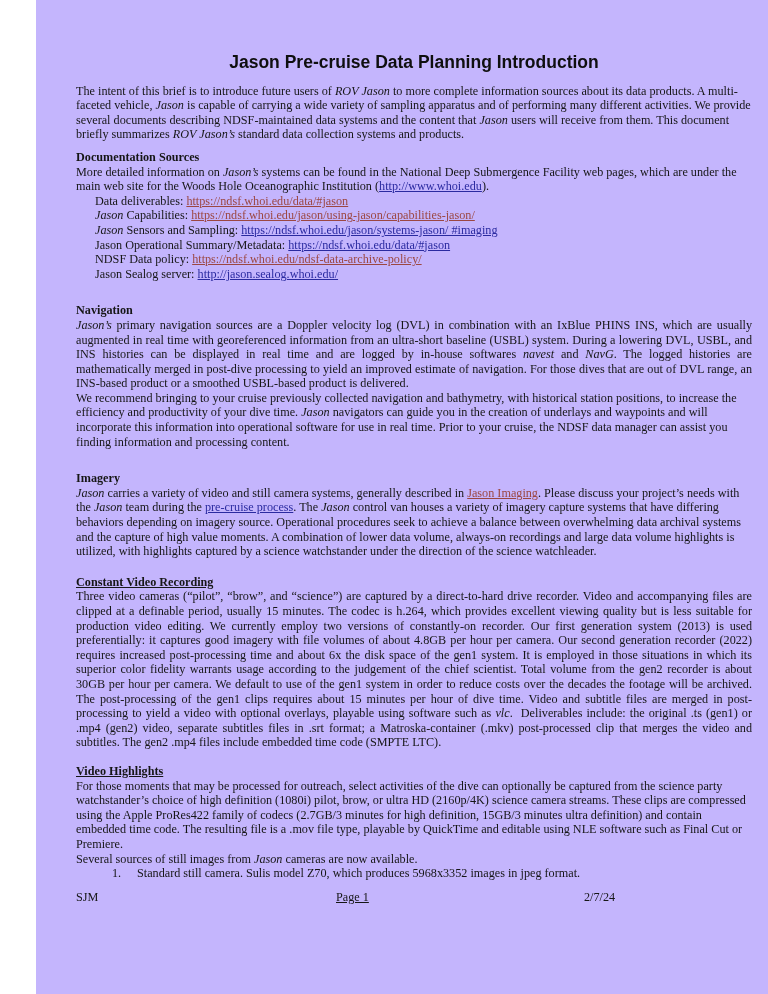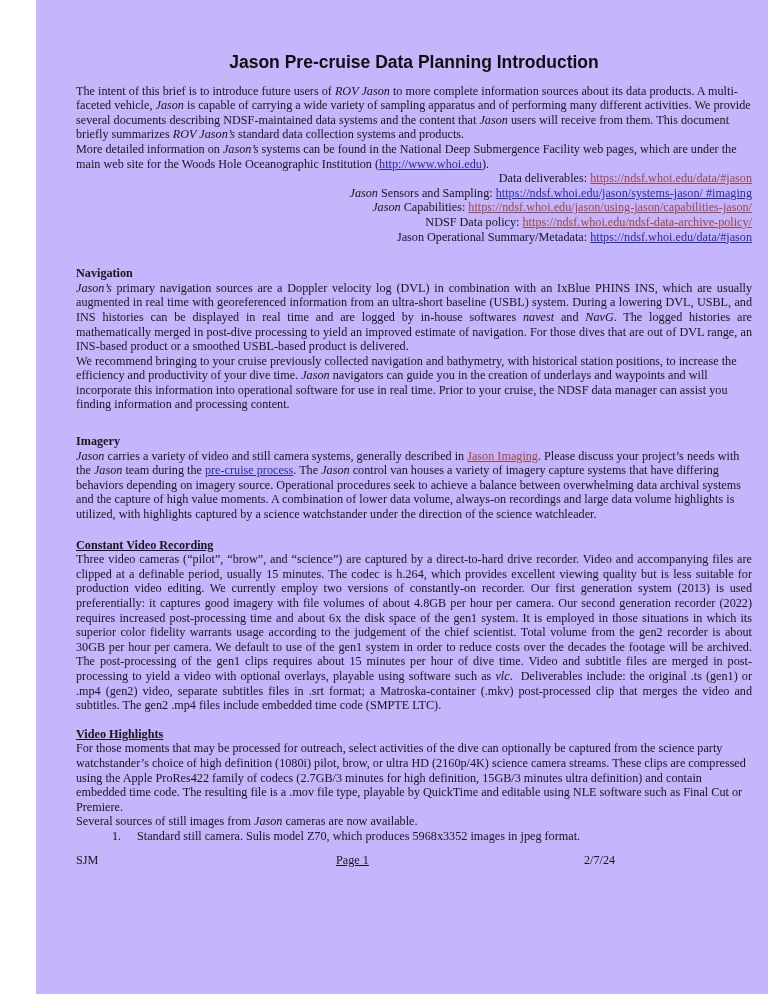--- a/index.html
+++ b/index.html
@@ -21,48 +21,50 @@
     font-size:17.5px;
     font-weight:700;
     text-align:center;
     margin:0 0 14px 0;
     color:#0f0f0f;
     letter-spacing:0px;
   }
   .heading{font-weight:700;}
   .subheading{text-decoration:underline;font-weight:bold;}
   .para.just{text-align:justify;}
-  .linklist{padding-left:19px;text-align:right;}
+  .linklist{padding-left:19px;}
   .link-line{white-space:nowrap;}
   .it{font-style:italic;}
   a.lnk{text-decoration:underline;cursor:pointer;}
   a.lnk.red{color:var(--link-red,#9c4742);}
   a.lnk.blue{color:var(--link-blue,#2a2aa0);}
   .numlist .nrow{display:flex;}
   .num{width:16px;margin-left:36px;margin-right:9px;text-align:left;flex:0 0 auto;}
   .footer{position:relative;margin-top:9px;height:16px;}
   .f-author{position:absolute;left:0px;}
   .f-page{position:absolute;left:260px;text-decoration:underline;}
   .f-date{position:absolute;left:508px;}
 </style>
 </head>
 <body>
 
 <div class="page">
   <h1 class="title">Jason Pre-cruise Data Planning Introduction</h1>
 
   <div class="content">
       <div class="para" style="margin-top: 2px;"><span>The intent of this brief is to introduce future users of </span><span class="it">ROV Jason</span><span> to more complete information sources about its data products. A multi-faceted vehicle, </span><span class="it">Jason</span><span> is capable of carrying a wide variety of sampling apparatus and of performing many different activities. We provide several documents describing NDSF-maintained data systems and the content that </span><span class="it">Jason</span><span> users will receive from them. This document briefly summarizes </span><span class="it">ROV Jason’s</span><span> standard data collection systems and products.</span></div>
+      <div class="heading" style="margin-top: 8px;">Documentation Sources</div>
       <div class="para"><span>More detailed information on </span><span class="it">Jason’s</span><span> systems can be found in the National Deep Submergence Facility web pages, which are under the main web site for the Woods Hole Oceanographic Institution (</span><a href="#" class="lnk blue">http://www.whoi.edu</a><span>).</span></div>
       <div class="linklist">
         <div class="link-line"><span>Data deliverables: </span><a href="#" class="lnk red">https://ndsf.whoi.edu/data/#jason</a></div>
+        <div class="link-line"><span class="it">Jason</span><span> Capabilities: </span><a href="#" class="lnk red">https://ndsf.whoi.edu/jason/using-jason/capabilities-jason/</a></div>
         <div class="link-line"><span class="it">Jason</span><span> Sensors and Sampling: </span><a href="#" class="lnk blue">https://ndsf.whoi.edu/jason/systems-jason/ #imaging</a></div>
-        <div class="link-line"><span class="it">Jason</span><span> Capabilities: </span><a href="#" class="lnk red">https://ndsf.whoi.edu/jason/using-jason/capabilities-jason/</a></div>
+        <div class="link-line"><span>Jason Operational Summary/Metadata: </span><a href="#" class="lnk blue">https://ndsf.whoi.edu/data/#jason</a></div>
         <div class="link-line"><span>NDSF Data policy: </span><a href="#" class="lnk red">https://ndsf.whoi.edu/ndsf-data-archive-policy/</a></div>
-        <div class="link-line"><span>Jason Operational Summary/Metadata: </span><a href="#" class="lnk blue">https://ndsf.whoi.edu/data/#jason</a></div>
+        <div class="link-line"><span>Jason Sealog server: </span><a href="#" class="lnk blue">http://jason.sealog.whoi.edu/</a></div>
       </div>
       <div class="heading" style="margin-top: 22px;">Navigation</div>
       <div class="para just"><span class="it">Jason’s</span><span> primary navigation sources are a Doppler velocity log (DVL) in combination with an IxBlue PHINS INS, which are usually augmented in real time with georeferenced information from an ultra-short baseline (USBL) system. During a lowering DVL, USBL, and INS histories can be displayed in real time and are logged by in-house softwares </span><span class="it">navest</span><span> and </span><span class="it">NavG</span><span>. The logged histories are mathematically merged in post-dive processing to yield an improved estimate of navigation. For those dives that are out of DVL range, an INS-based product or a smoothed USBL-based product is delivered.</span></div>
       <div class="para"><span>We recommend bringing to your cruise previously collected navigation and bathymetry, with historical station positions, to increase the efficiency and productivity of your dive time. </span><span class="it">Jason</span><span> navigators can guide you in the creation of underlays and waypoints and will incorporate this information into operational software for use in real time. Prior to your cruise, the NDSF data manager can assist you finding information and processing content.</span></div>
       <div class="heading" style="margin-top: 22px;">Imagery</div>
       <div class="para"><span class="it">Jason</span><span> carries a variety of video and still camera systems, generally described in </span><a href="#" class="lnk red">Jason Imaging</a><span>. Please discuss your project’s needs with the </span><span class="it">Jason</span><span> team during the </span><a href="#" class="lnk blue">pre-cruise process</a><span>. The </span><span class="it">Jason</span><span> control van houses a variety of imagery capture systems that have differing behaviors depending on imagery source. Operational procedures seek to achieve a balance between overwhelming data archival systems and the capture of high value moments. A combination of lower data volume, always-on recordings and large data volume highlights is utilized, with highlights captured by a science watchstander under the direction of the science watchleader.</span></div>
       <div class="subheading" style="margin-top: 16px;">Constant Video Recording</div>
       <div class="para just"><span>Three video cameras (“pilot”, “brow”, and “science”) are captured by a direct-to-hard drive recorder. Video and accompanying files are clipped at a definable period, usually 15 minutes. The codec is h.264, which provides excellent viewing quality but is less suitable for production video editing. We currently employ two versions of constantly-on recorder. Our first generation system (2013) is used preferentially: it captures good imagery with file volumes of about 4.8GB per hour per camera. Our second generation recorder (2022) requires increased post-processing time and about 6x the disk space of the gen1 system. It is employed in those situations in which its superior color fidelity warrants usage according to the judgement of the chief scientist. Total volume from the gen2 recorder is about 30GB per hour per camera. We default to use of the gen1 system in order to reduce costs over the decades the footage will be archived. The post-processing of the gen1 clips requires about 15 minutes per hour of dive time. Video and subtitle files are merged in post-processing to yield a video with optional overlays, playable using software such as </span><span class="it">vlc</span><span>.&nbsp; Deliverables include: the original .ts (gen1) or .mp4 (gen2) video, separate subtitles files in .srt format; a Matroska-container (.mkv) post-processed clip that merges the video and subtitles. The gen2 .mp4 files include embedded time code (SMPTE LTC).</span></div>
       <div class="subheading" style="margin-top: 14px;">Video Highlights</div>
       <div class="para"><span>For those moments that may be processed for outreach, select activities of the dive can optionally be captured from the science party watchstander’s choice of high definition (1080i) pilot, brow, or ultra HD (2160p/4K) science camera streams. These clips are compressed using the Apple ProRes422 family of codecs (2.7GB/3 minutes for high definition, 15GB/3 minutes ultra definition) and contain embedded time code. The resulting file is a .mov file type, playable by QuickTime and editable using NLE software such as Final Cut or Premiere.</span></div>

